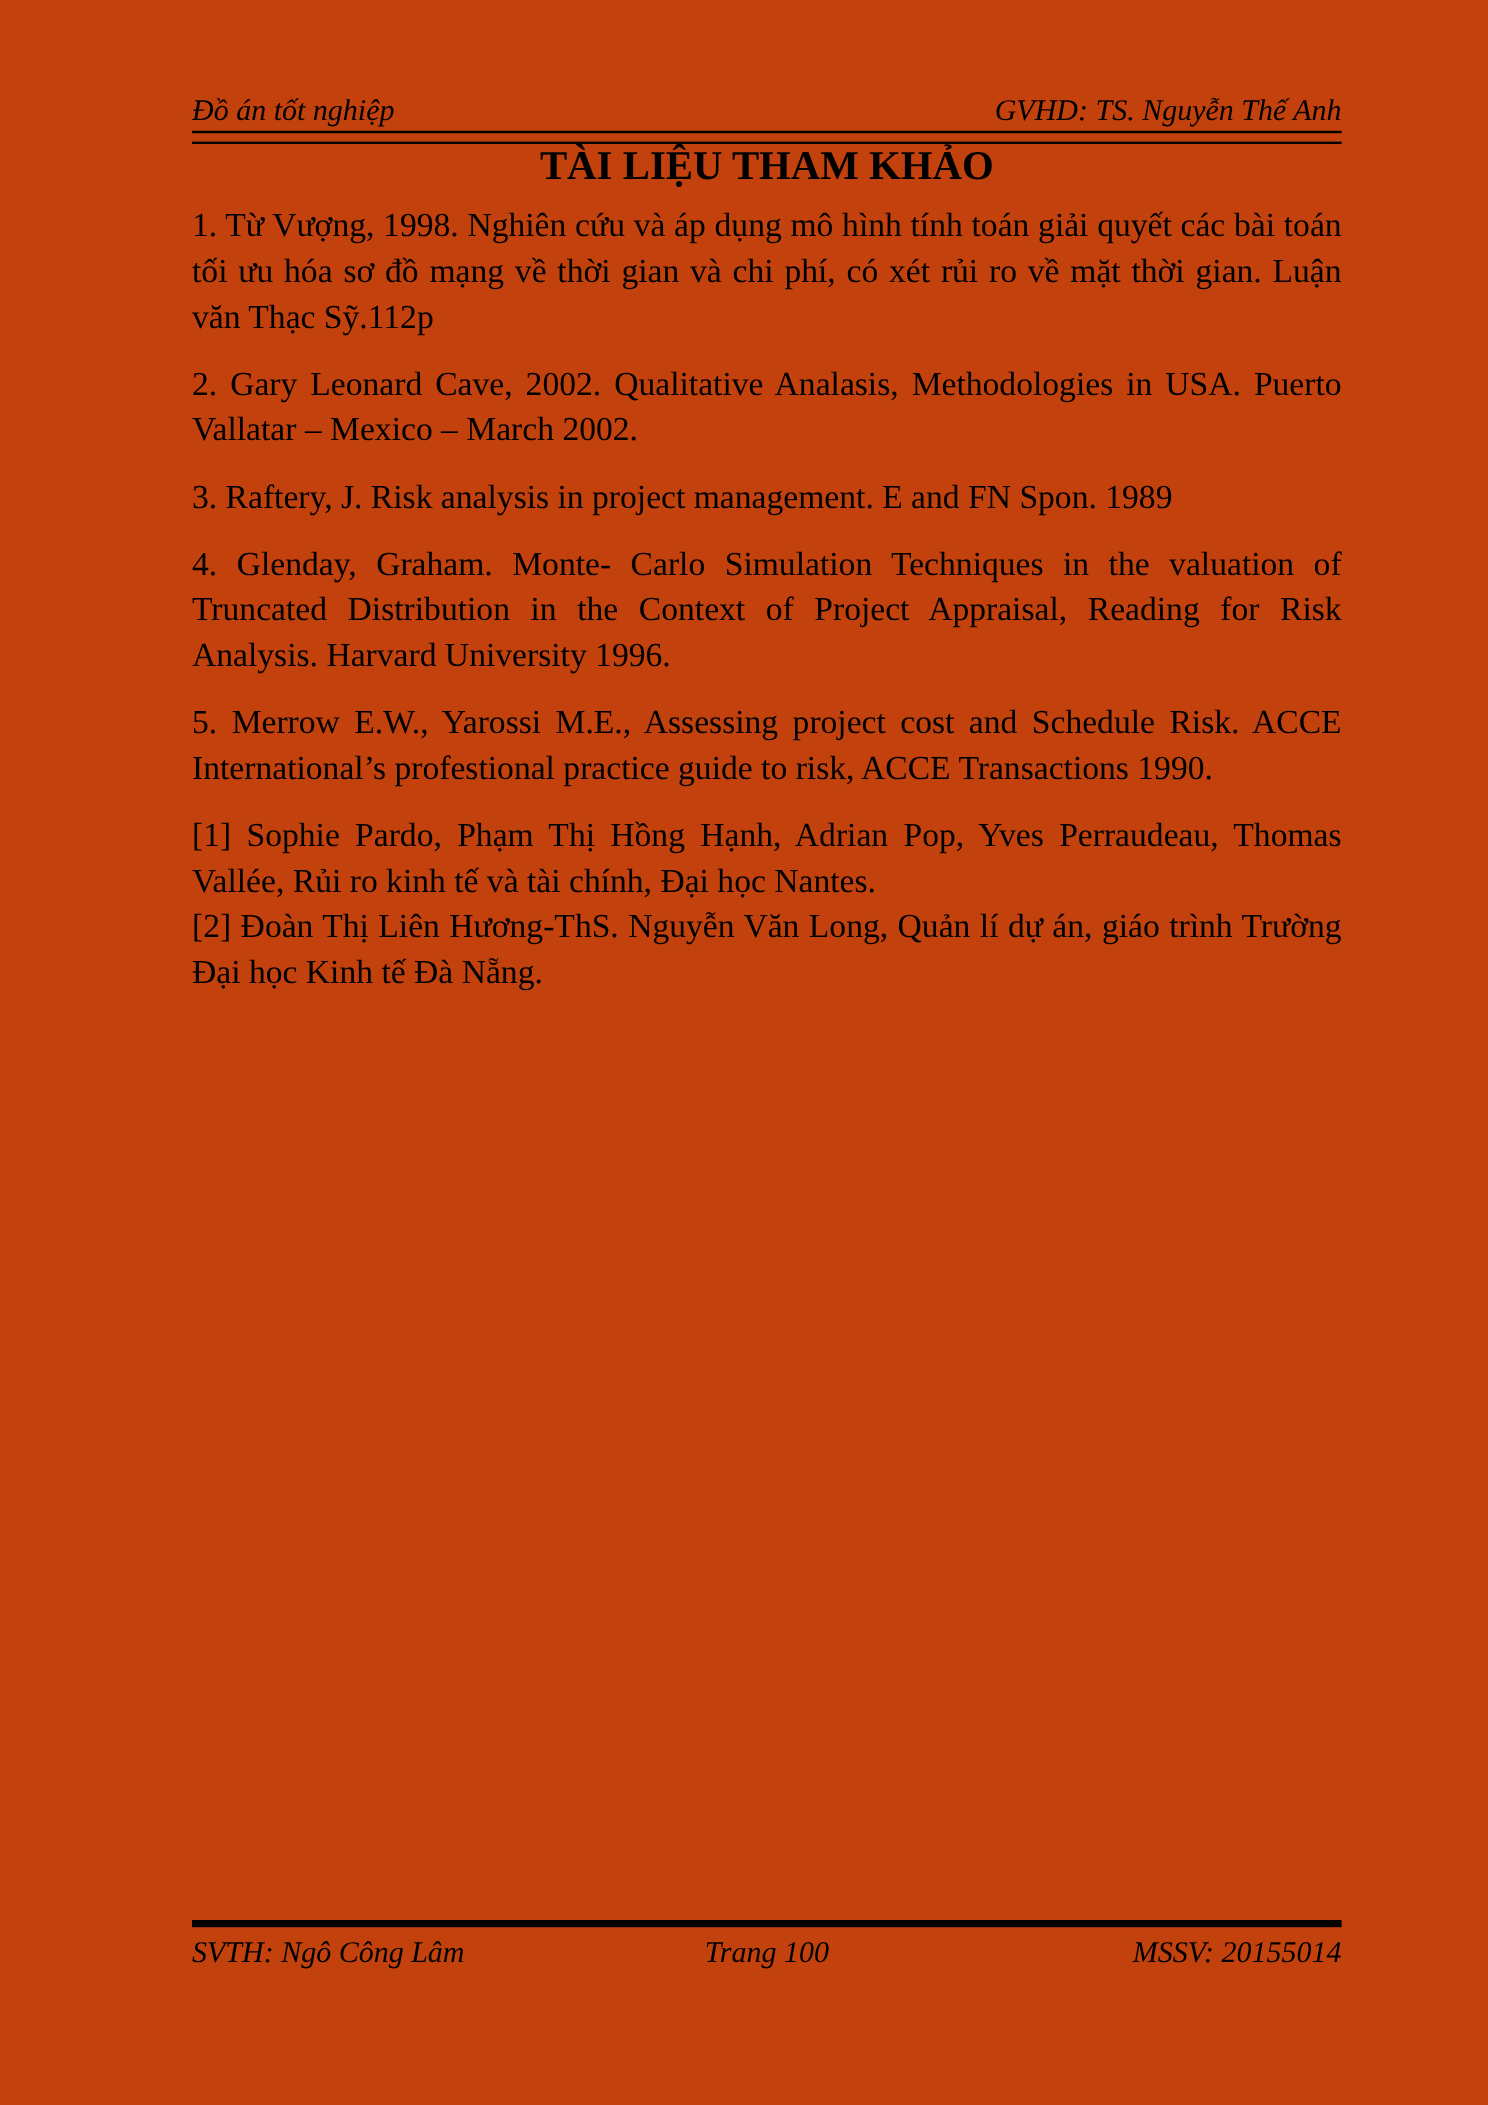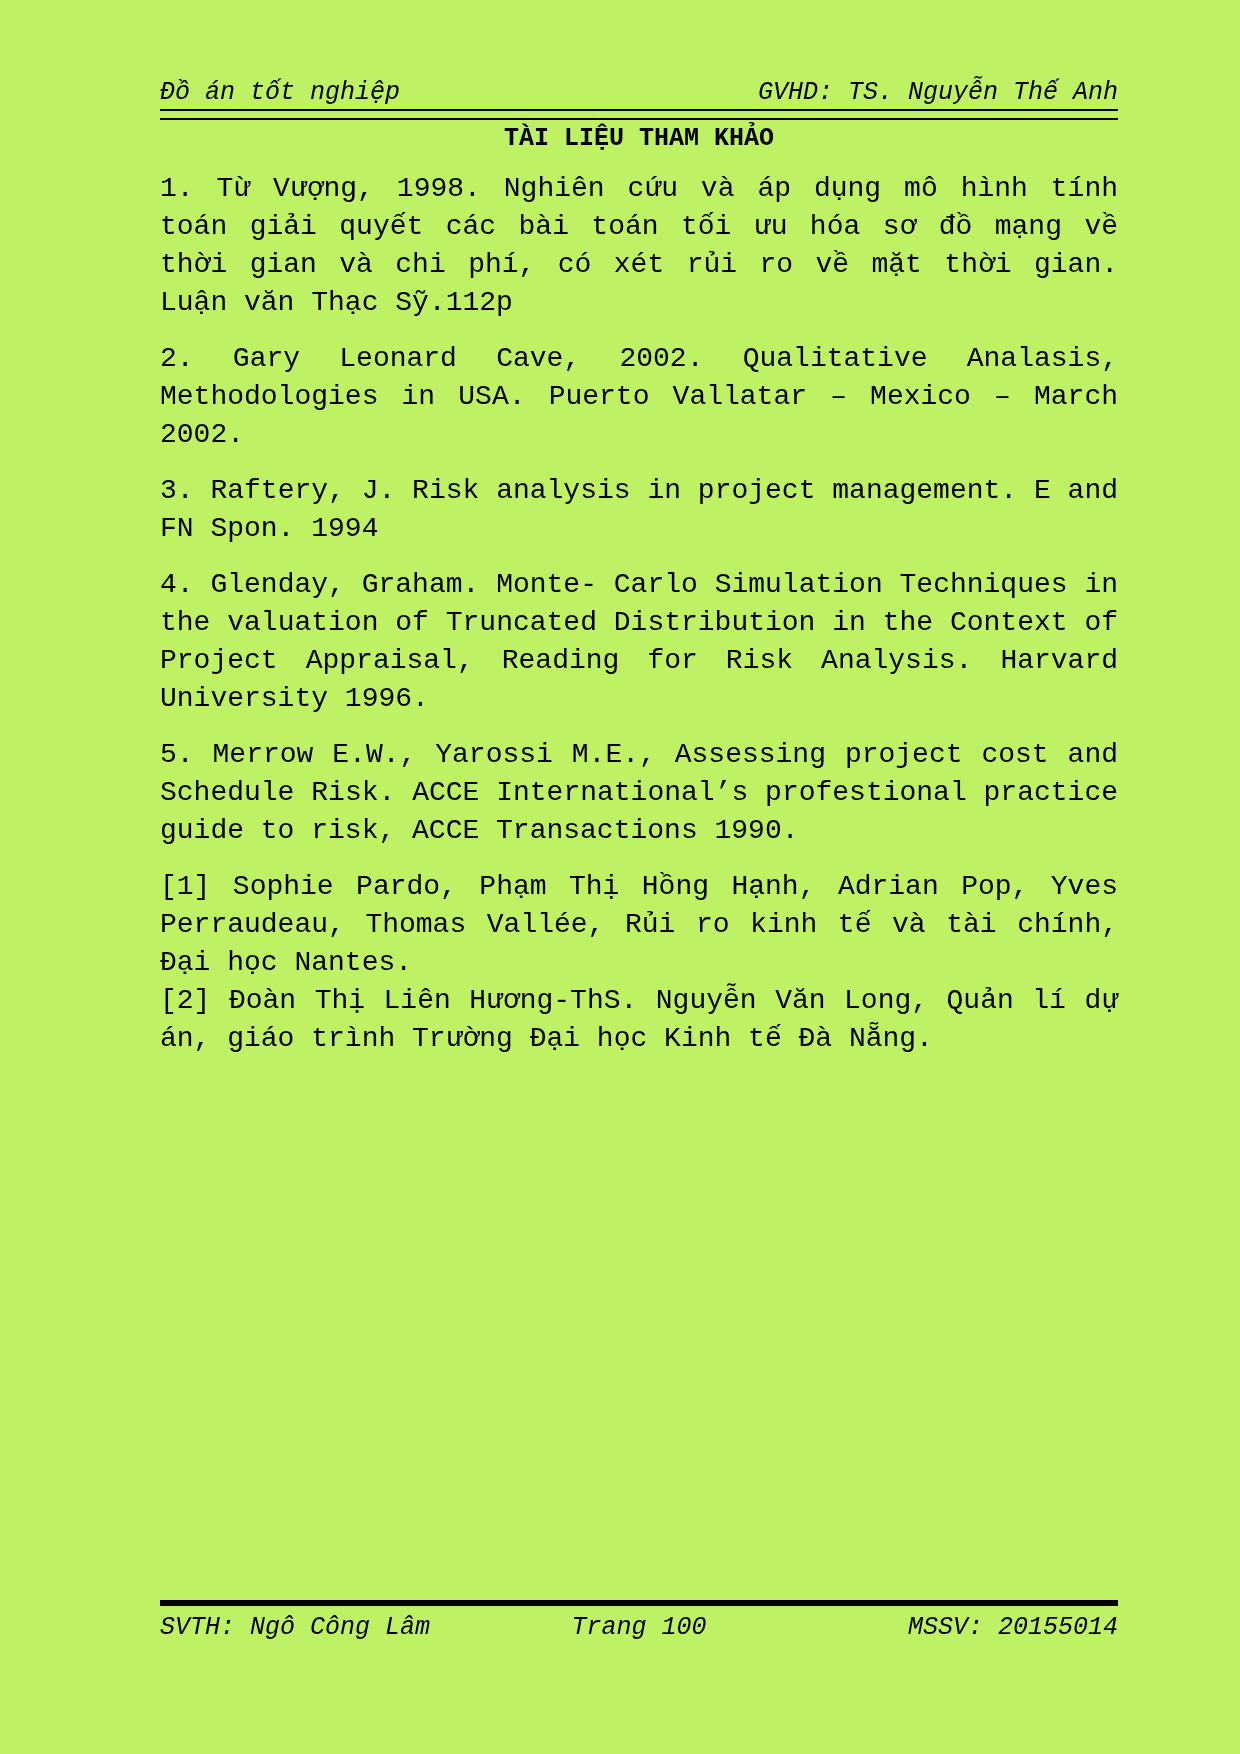--- a/index.html
+++ b/index.html
@@ -2,22 +2,22 @@
 <html><head>
 <meta charset="utf-8">
 <style>
   * { margin: 0; padding: 0; box-sizing: border-box; }
   html, body { background: #9c9c9c; }
   .page {
     position: relative;
     width: 1240px;
     height: 1754px;
     margin: 0 auto;
-    background: #bef264;
-    font-family: Liberation Mono, monospace;
+    background: #c2410c;
+    font-family: Liberation Serif, serif;
     color: #000000;
     overflow: hidden;
   }
   .content {
     position: absolute;
     left: 160px;
     right: 122px;
     top: 78px;
   }
   
@@ -33,21 +33,21 @@
   }
   .header-rule-2 {
     height: 0;
     border-top: 2px solid #000;
     margin-top: 7px;
   }
   
   .doc-title {
     text-align: center;
     font-weight: bold;
-    font-size: 25px;
+    font-size: 34px;
     line-height: 34px;
     margin-top: 2px;
     margin-bottom: 14px;
   }
   
   .refs p {
     font-size: 28px;
     line-height: 38px;
     text-align: justify;
     margin-bottom: 18px;
@@ -89,21 +89,21 @@
       <span>Đồ án tốt nghiệp</span>
       <span>GVHD: TS. Nguyễn Thế Anh</span>
     </div>
     <div class="header-rule-2"></div>
 
     <h1 class="doc-title">TÀI LIỆU THAM KHẢO</h1>
 
     <div class="refs">
       <p>1. Từ Vượng, 1998. Nghiên cứu và áp dụng mô hình tính toán giải quyết các bài toán tối ưu hóa sơ đồ mạng về thời gian và chi phí, có xét rủi ro về mặt thời gian. Luận văn Thạc Sỹ.112p</p>
       <p>2. Gary Leonard Cave, 2002. Qualitative Analasis, Methodologies in USA. Puerto Vallatar – Mexico – March 2002.</p>
-      <p>3. Raftery, J. Risk analysis in project management. E and FN Spon. 1994</p>
+      <p>3. Raftery, J. Risk analysis in project management. E and FN Spon. 1989</p>
       <p>4. Glenday, Graham. Monte- Carlo Simulation Techniques in the valuation of Truncated Distribution in the Context of Project Appraisal, Reading for Risk Analysis. Harvard University 1996.</p>
       <p>5. Merrow E.W., Yarossi M.E., Assessing project cost and Schedule Risk. ACCE International’s profestional practice guide to risk, ACCE Transactions 1990.</p>
       <p class="no-gap">[1] Sophie Pardo, Phạm Thị Hồng Hạnh, Adrian Pop, Yves Perraudeau, Thomas Vallée, Rủi ro kinh tế và tài chính, Đại học Nantes.</p>
       <p>[2] Đoàn Thị Liên Hương-ThS. Nguyễn Văn Long, Quản lí dự án, giáo trình Trường Đại học Kinh tế Đà Nẵng.</p>
     </div>
 
   </div>
 
   <div class="doc-footer">
     <div class="footer-bar"></div>

